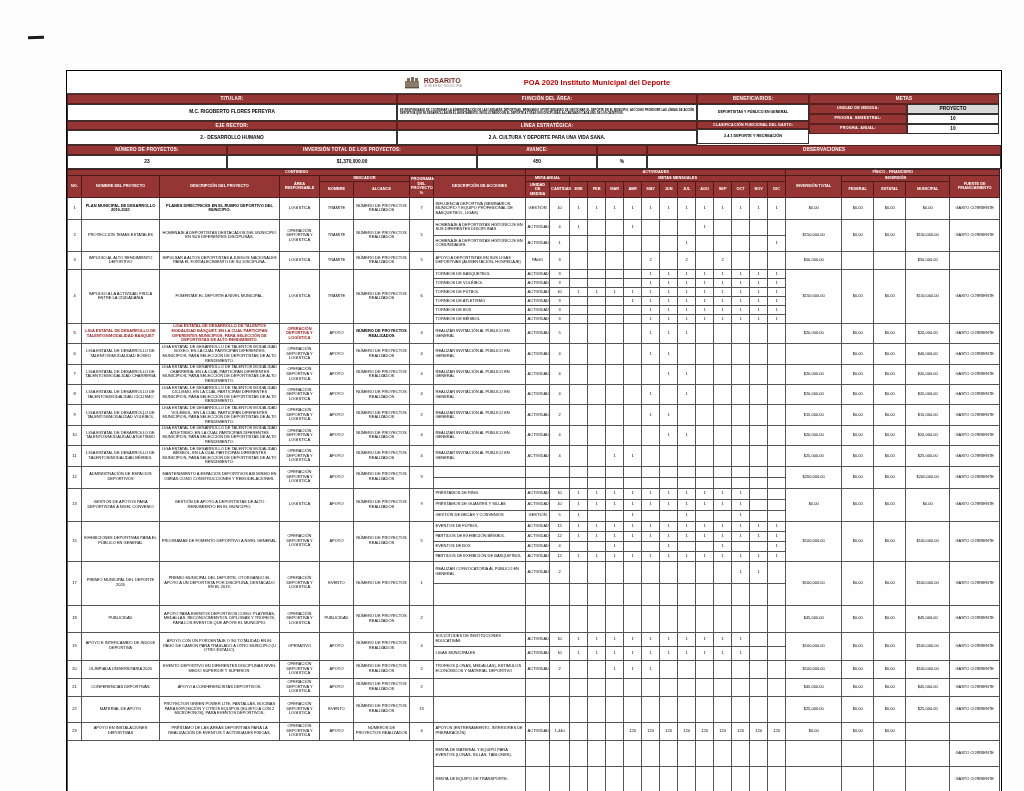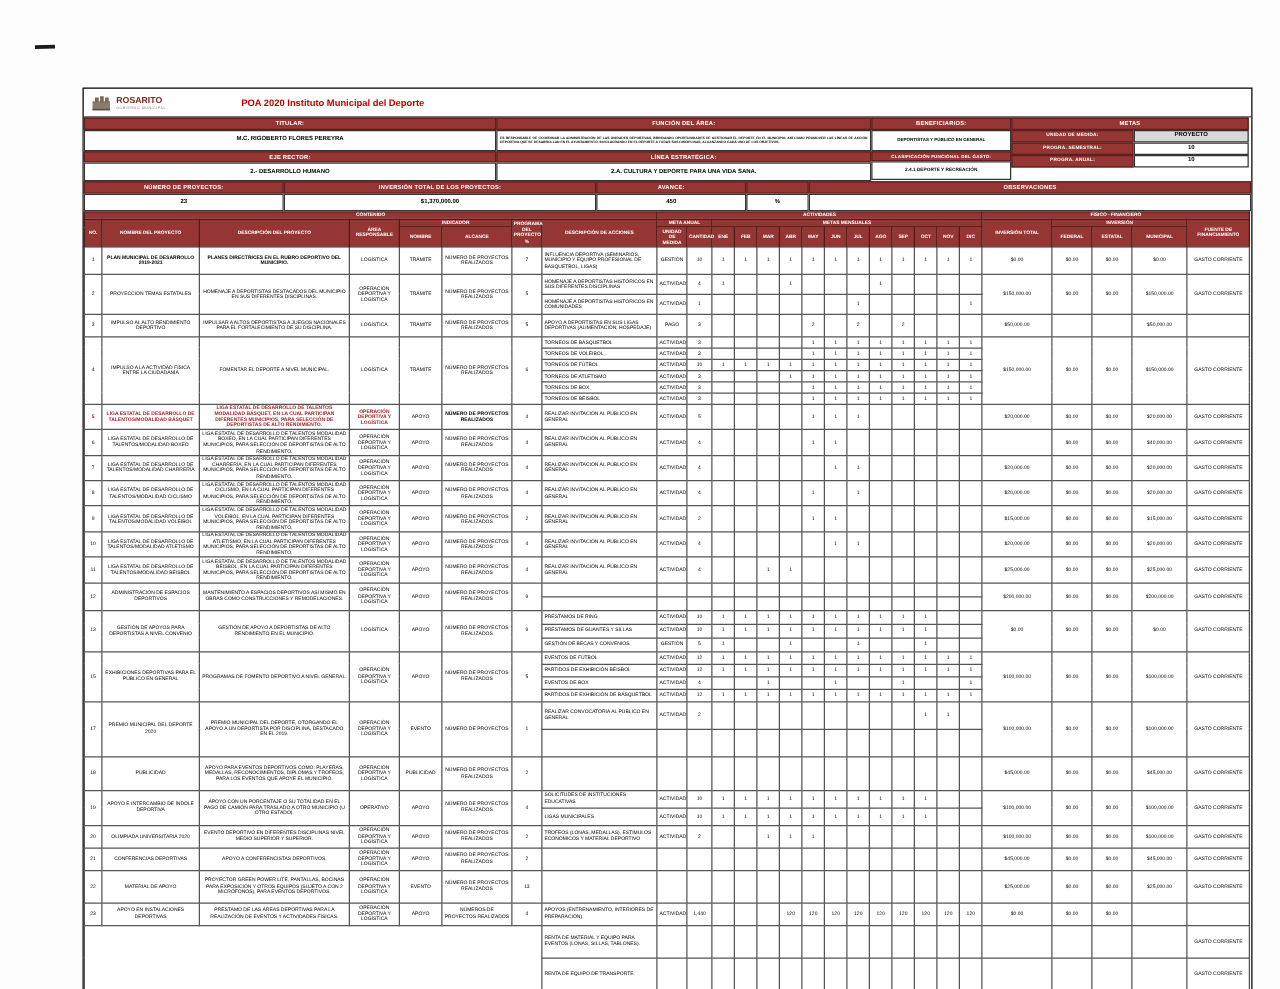--- a/index.html
+++ b/index.html
@@ -3,21 +3,21 @@
 <meta charset="utf-8">
 <style>
   html,body{margin:0;padding:0;background:#fdfdfd;width:1024px;height:791px;overflow:hidden;
     font-family:"Liberation Sans","DejaVu Sans",sans-serif;-webkit-font-smoothing:antialiased;}
   .artifact{position:absolute;left:28px;top:36px;width:16px;height:3px;background:#1b1b1b;transform:rotate(-2deg);}
   .sheet{position:absolute;left:66px;top:70px;width:934px;border:1.6px solid #000;background:#fff;}
   .band{background:#963634;color:#fff;font-size:4.6px;font-weight:bold;text-align:center;
     text-transform:uppercase;padding:1px 2px;border:0.5px solid #5a1f1e;letter-spacing:.2px;line-height:1.2;}
   .val{font-size:4.8px;font-weight:bold;text-align:center;border:0.5px solid #333;background:#fff;
     display:flex;align-items:center;justify-content:center;line-height:1.15;padding:1px 2px;}
-  .hdr-top{display:flex;align-items:center;height:22px;border-bottom:0.5px solid #444;}
+  .hdr-top{display:flex;align-items:center;height:22px;border-bottom:0.5px solid #444;justify-content:center;}
   .logo{width:120px;display:flex;align-items:center;gap:4px;padding-left:6px;}
   .logo-text{color:#7a2a22;font-weight:bold;font-size:7px;line-height:1;}
   .logo-sub{color:#8a7b6a;font-size:2.8px;letter-spacing:.5px;}
   .title{color:#c00000;font-weight:bold;font-size:7.5px;}
   .hdr-grid{display:flex;width:100%;}
   .stack{display:flex;flex-direction:column;}
   .row{display:flex;}
   table.main{border-collapse:collapse;table-layout:fixed;width:932px;}
   table.main th{background:#963634;color:#fff;font-size:3.9px;font-weight:bold;border:0.5px solid #4c1a19;
     padding:0.5px 1px;text-transform:uppercase;line-height:1.15;}

